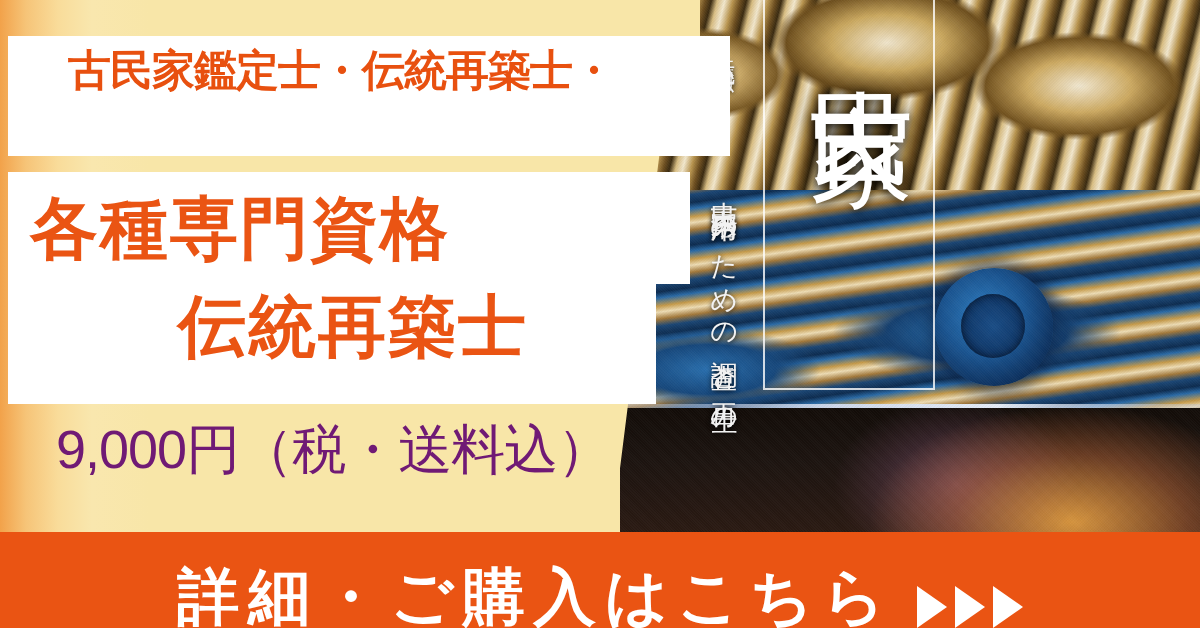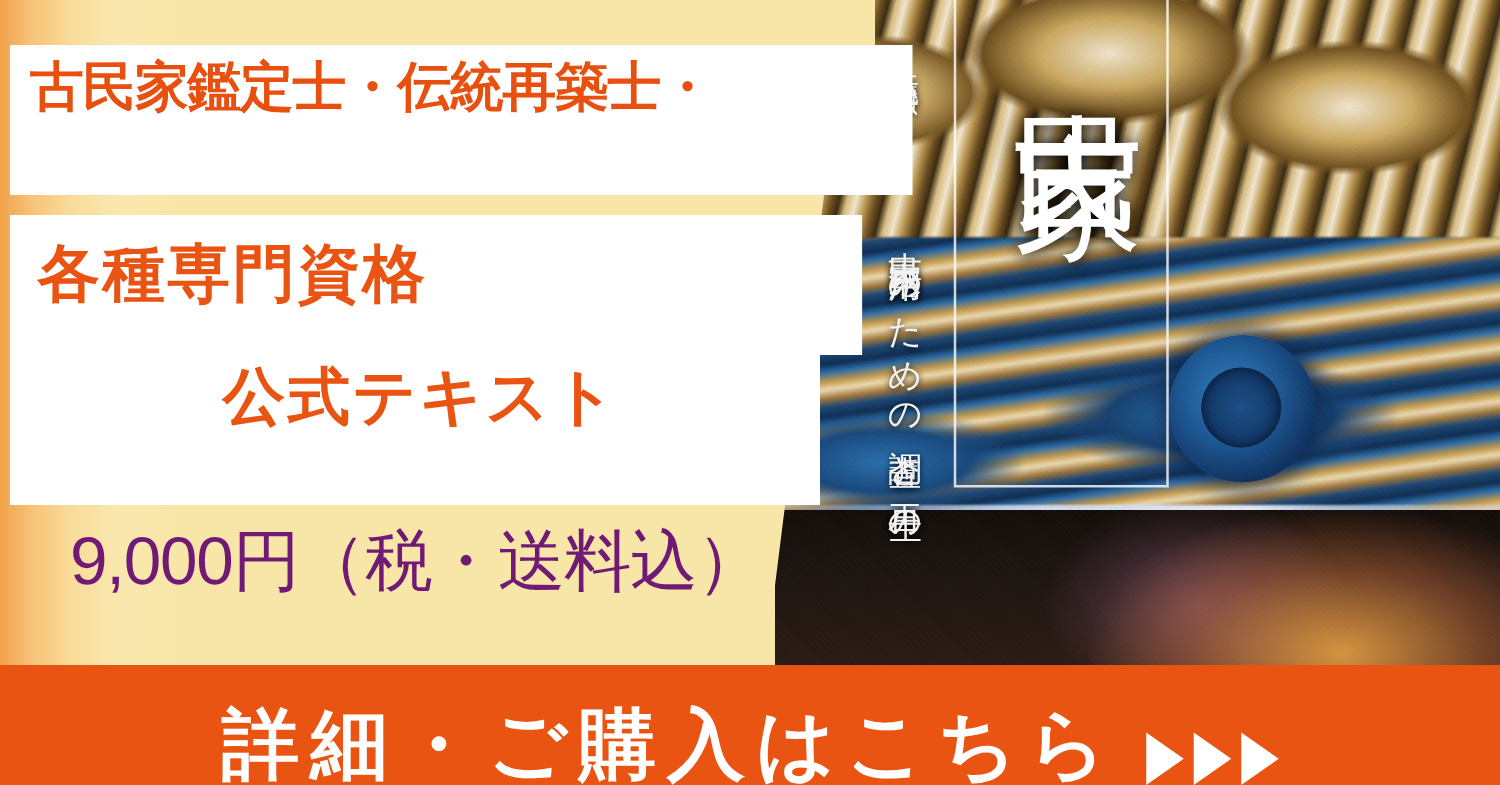--- a/index.html
+++ b/index.html
@@ -147,35 +147,36 @@
     background: #ffffff;
     padding: 6px 0 0 16px;
   }
   .titles-line {
     color: #e8500f;
     font-size: 43px;
     font-weight: 700;
     line-height: 57px;
     letter-spacing: -1px;
     white-space: nowrap;
+    margin-left: 44px;
   }
 
   
   .card-head {
     position: absolute;
     left: 8px; top: 172px;
     width: 682px; height: 232px;
     background: #ffffff;
     clip-path: polygon(0 0, 682px 0, 682px 112px, 648px 112px, 648px 232px, 0 232px);
   }
   .head-line {
     position: absolute;
     color: #ea5413;
     font-weight: 700;
-    font-size: 50px;
+    font-size: 68px;
     line-height: 1;
     letter-spacing: 2px;
     white-space: nowrap;
   }
   .head-line-1 { left: 22px;  top: 22px; }
   .head-line-2 { left: 170px; top: 120px; }
 
   
   .price-row {
     position: absolute;
@@ -257,21 +258,21 @@
   </div>
 
   <div class="cream-panel"></div>
 
   <div class="card-titles">
     <div class="titles-line">古民家鑑定士・伝統再築士・</div>
   </div>
 
   <div class="card-head">
     <div class="head-line head-line-1">各種専門資格</div>
-    <div class="head-line head-line-2">公式テキスト</div>
+    <div class="head-line head-line-2">伝統再築士</div>
   </div>
 
   <div class="price-row">
     <div class="price-text">9,000円（税・送料込）</div>
   </div>
 
   <div class="cta-bar">
     <span class="cta-text">詳細・ご購入はこちら</span>
     <span class="cta-arrows">
       <span class="arrow"></span>

